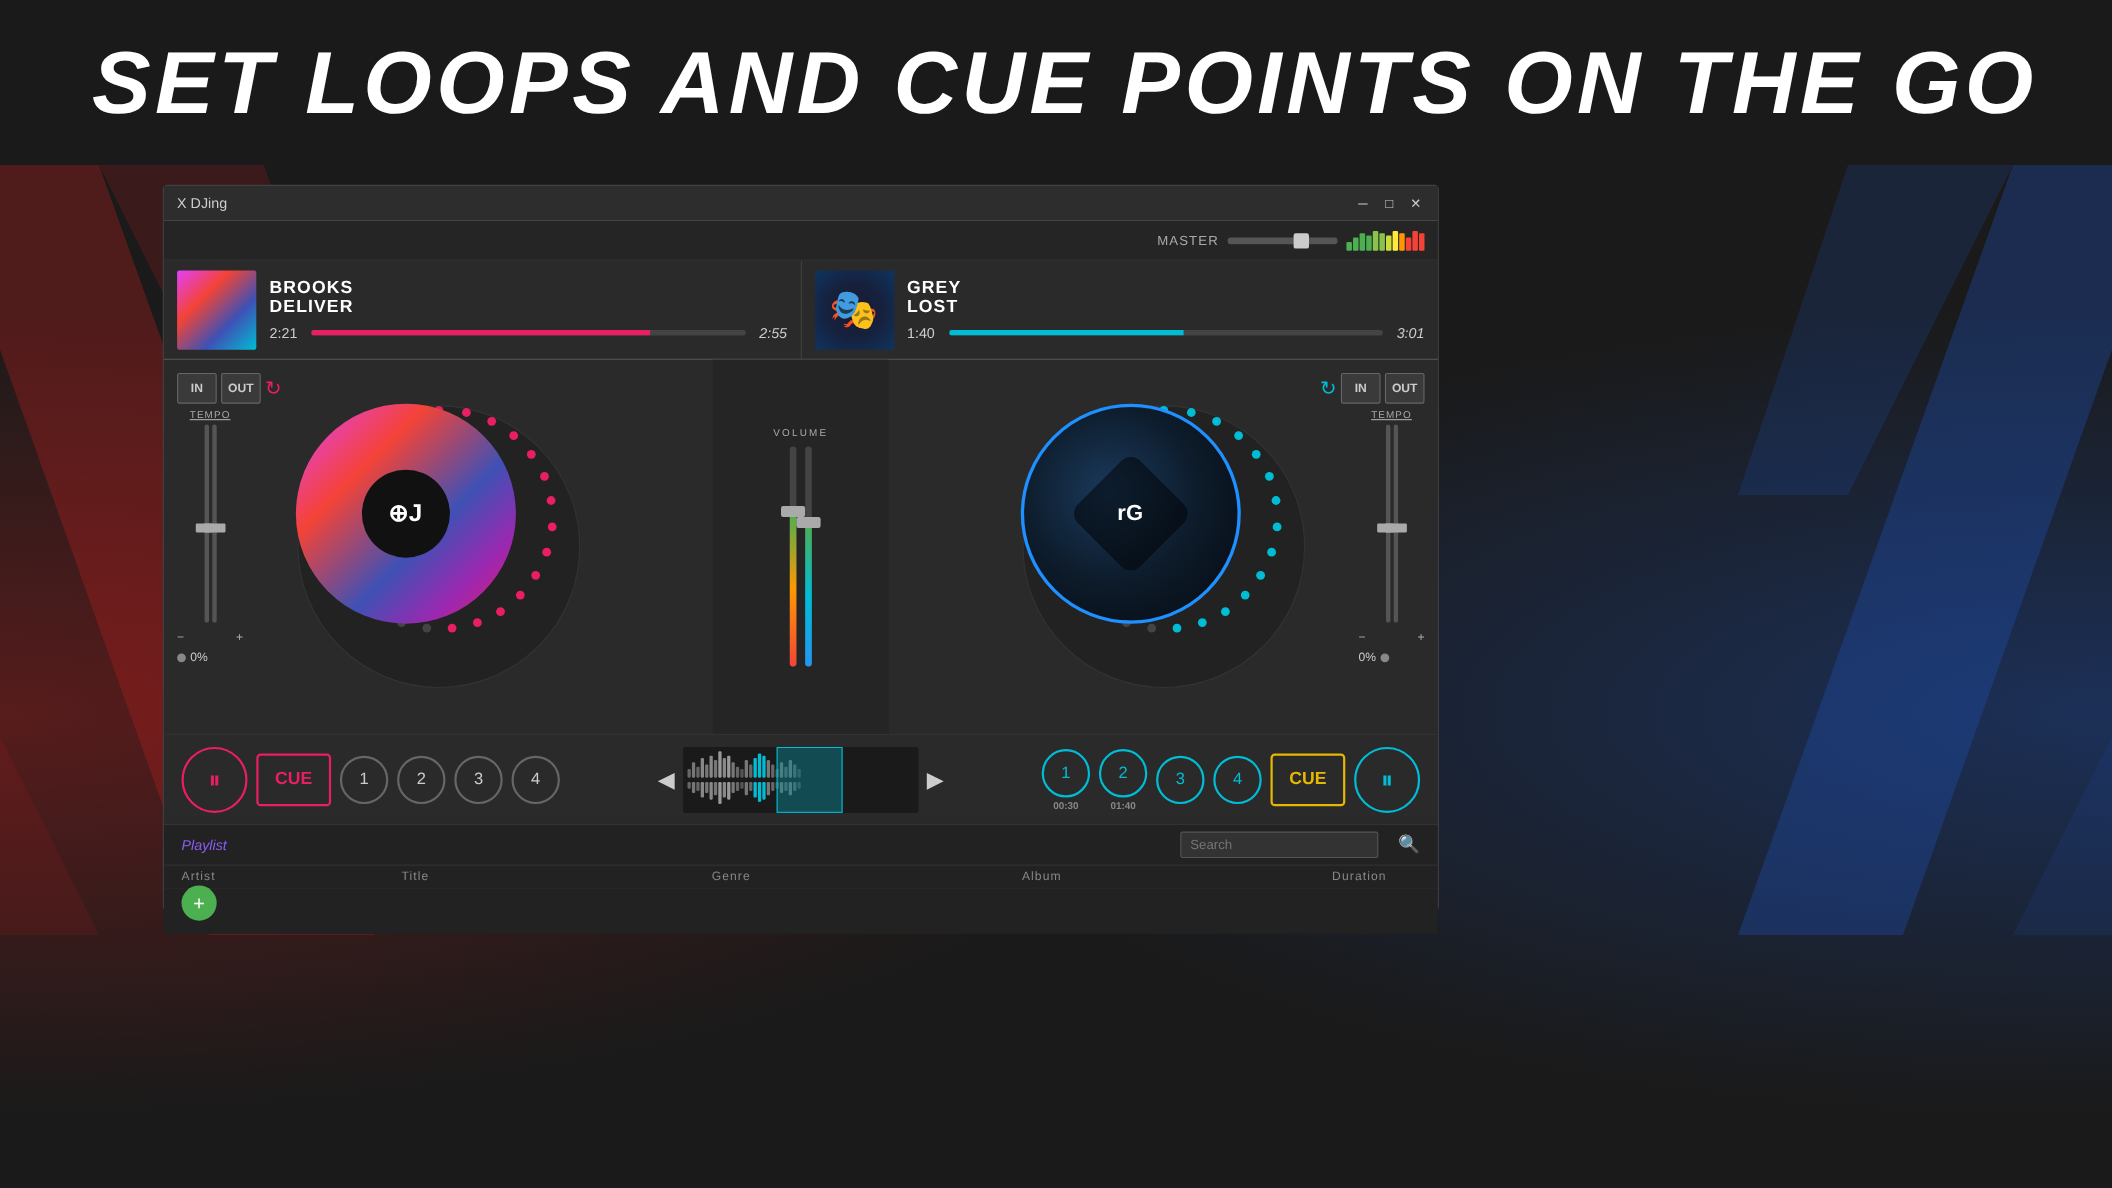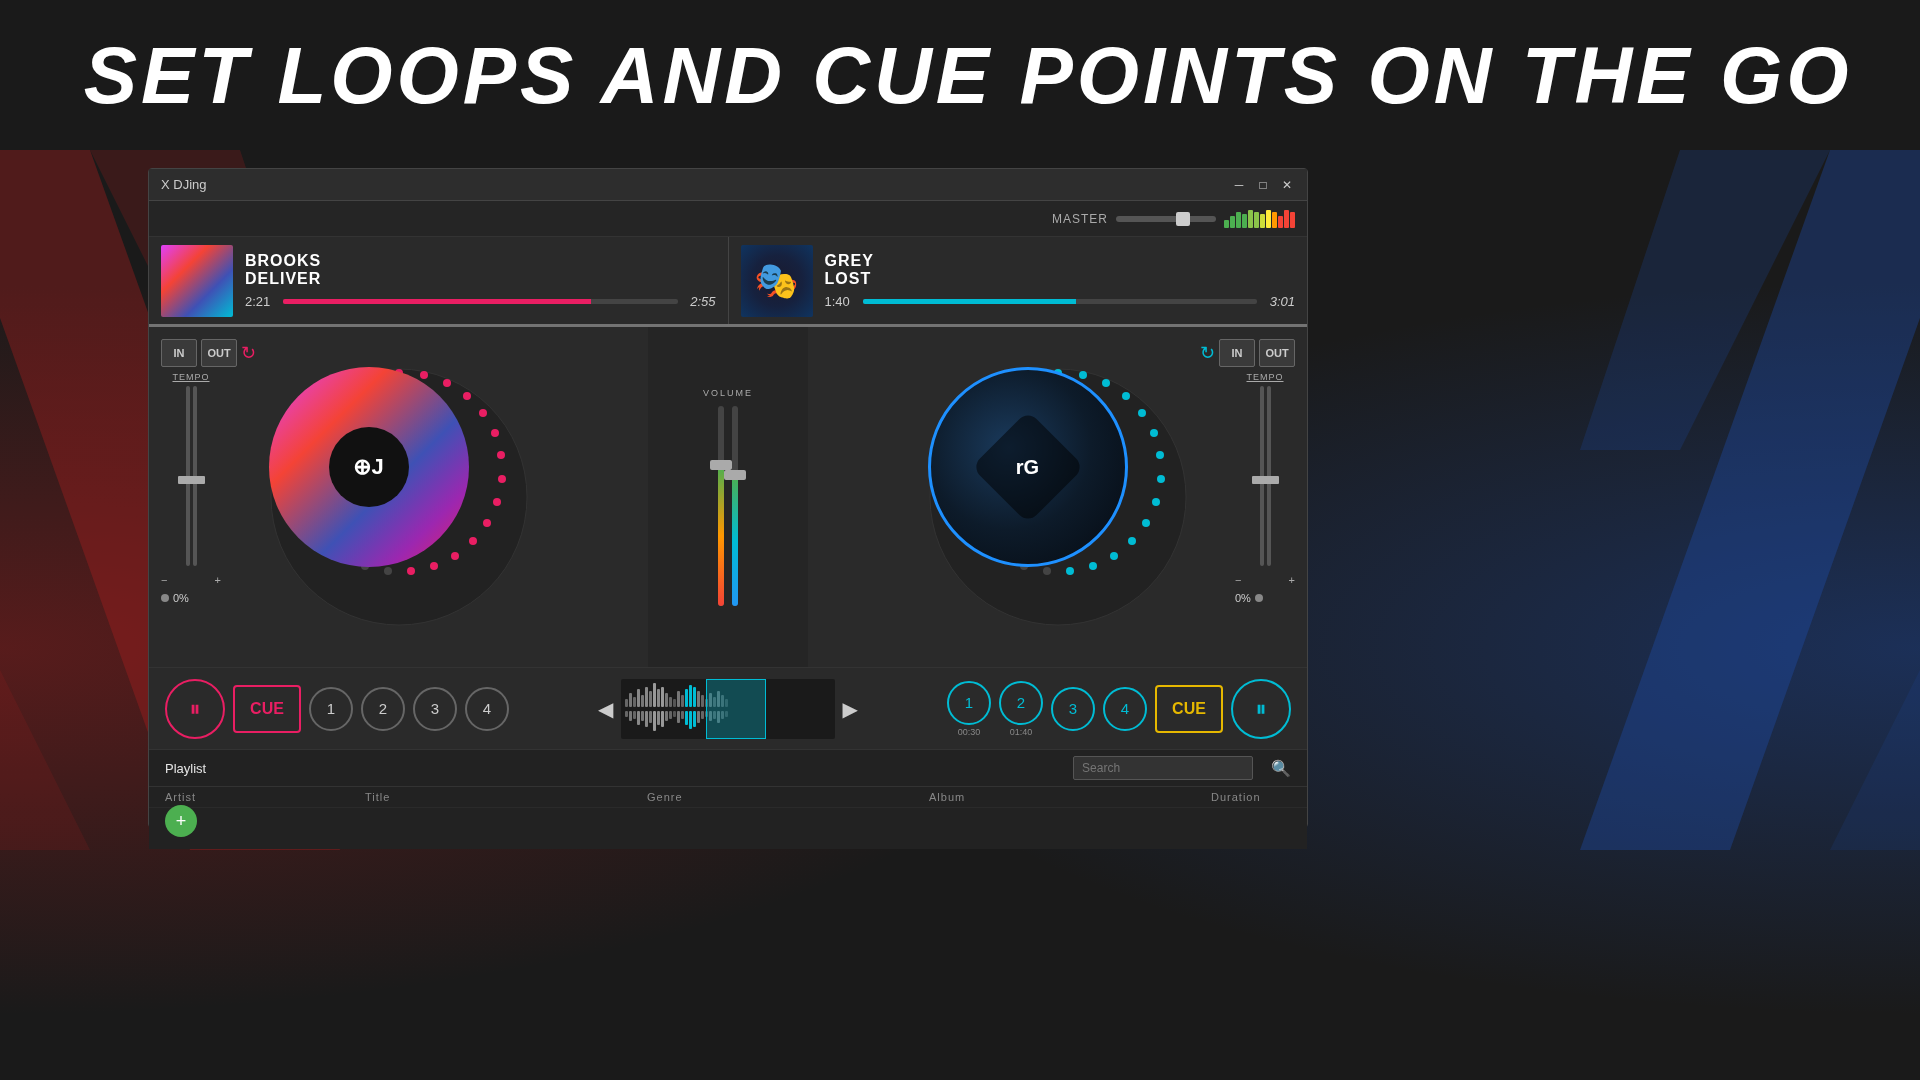--- a/index.html
+++ b/index.html
@@ -144,21 +144,21 @@
     }
     .vu-bar {
       width: 5px;
       border-radius: 1px;
     }
 
     
     .decks-header {
       display: flex;
       height: 90px;
-      border-bottom: 3px solid #737373;
+      border-bottom: 1px solid #737373;
     }
     .deck-info {
       flex: 1;
       display: flex;
       align-items: center;
       padding: 8px 12px;
       background: #2a2a2a;
       gap: 12px;
     }
     .deck-info:first-child {
@@ -616,20 +616,21 @@
       font-size: 20px;
       cursor: pointer;
     }
 
     
     .cue-time {
       font-size: 9px;
       color: #888;
       text-align: center;
       margin-top: 2px;
+      font-weight: bold;
     }
     .num-btn-wrapper {
       display: flex;
       flex-direction: column;
       align-items: center;
     }
 
     
     .playlist-section {
       height: 100px;
@@ -639,22 +640,23 @@
       flex-direction: column;
     }
     .playlist-header {
       display: flex;
       align-items: center;
       justify-content: space-between;
       padding: 6px 16px;
       border-bottom: 1px solid #333;
     }
     .playlist-title {
-      color: #e5e5e5;
+      color: #8b5cf6;
       font-size: 13px;
+      font-style: italic;
     }
     .playlist-search {
       display: flex;
       align-items: center;
       gap: 18px;
     }
     .search-input {
       background: #333;
       border: 1px solid #555;
       color: #ccc;

